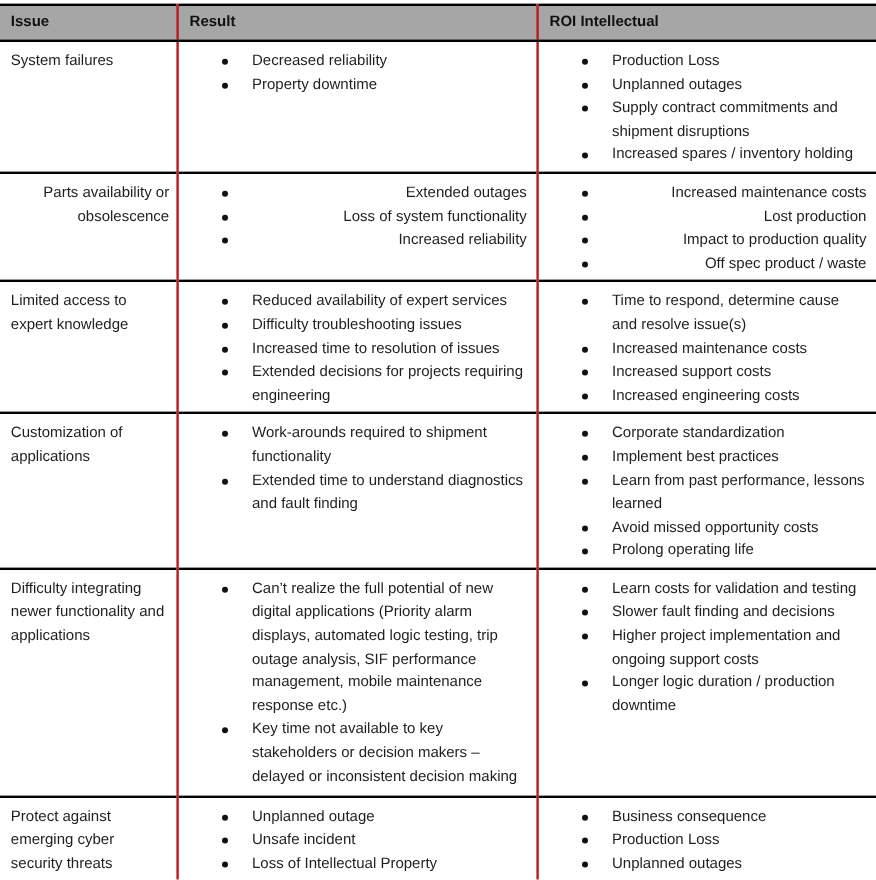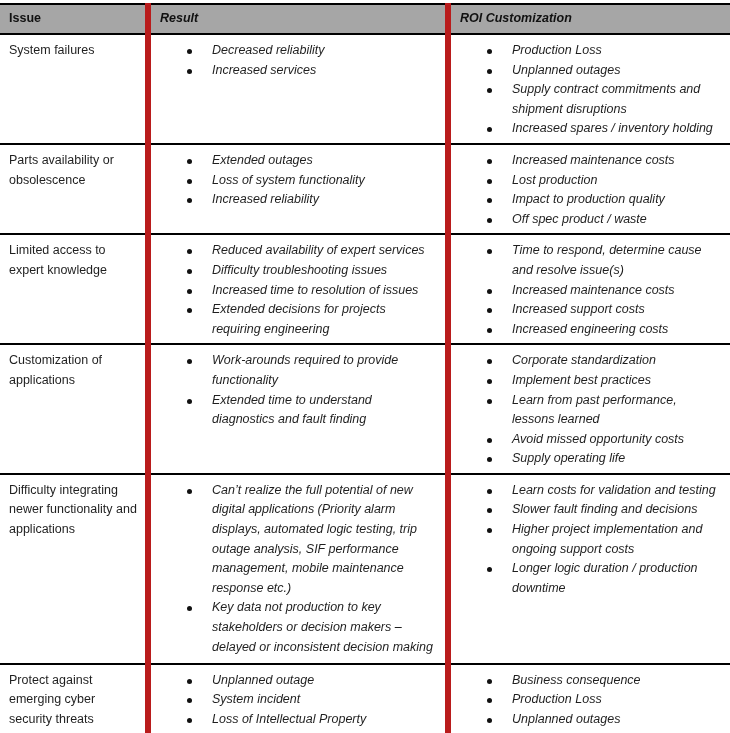--- a/index.html
+++ b/index.html
@@ -33,25 +33,25 @@
   thead th {
     background: #a6a6a6;
     color: #111111;
     font-weight: bold;
     font-size: 12.5px;
     text-align: left;
     vertical-align: middle;
     padding: 0 4px 0 9px;
     border-bottom: 2px solid #000000;
   }
-  th + th, td + td { border-left: 6px solid #b91c1c; font-style: italic; }
+  th + th, td + td { border-left: 2px solid #b91c1c; }
 
   tbody tr { border-bottom: 2px solid #000000; }
   tbody tr:nth-child(1) { height: 105px; }
-  tbody tr:nth-child(2) { height: 82px; }
+  tbody tr:nth-child(2) { height: 82px; text-align: right; }
   tbody tr:nth-child(3) { height: 96px; }
   tbody tr:nth-child(4) { height: 116px; }
   tbody tr:nth-child(5) { height: 190px; }
   tbody tr:nth-child(6) { height: 85px; }
 
   td { vertical-align: top; }
 
   td.issue-cell {
     padding: 6px 6px 4px 9px;
   }
@@ -85,35 +85,35 @@
   <table class="roi-table">
     <colgroup>
       <col class="c1">
         <col class="c2">
         <col class="c3">
     </colgroup>
     <thead>
       <tr>
         <th>Issue</th>
         <th>Result</th>
-        <th>ROI Customization</th>
+        <th>ROI Intellectual</th>
       </tr>
     </thead>
     <tbody id="table-body">
         <tr>
           <td class="issue-cell">System failures</td>
           <td class="list-cell">
             <ul class="bullet-list">
               <li>
                 <span class="dot"></span>
                 <span class="li-text">Decreased reliability</span>
               </li>
               <li>
                 <span class="dot"></span>
-                <span class="li-text">Increased services</span>
+                <span class="li-text">Property downtime</span>
               </li>
             </ul>
           </td>
           <td class="list-cell">
             <ul class="bullet-list">
               <li>
                 <span class="dot"></span>
                 <span class="li-text">Production Loss</span>
               </li>
               <li>
@@ -212,21 +212,21 @@
               </li>
             </ul>
           </td>
         </tr>
         <tr>
           <td class="issue-cell">Customization of applications</td>
           <td class="list-cell">
             <ul class="bullet-list">
               <li>
                 <span class="dot"></span>
-                <span class="li-text">Work-arounds required to provide functionality</span>
+                <span class="li-text">Work-arounds required to shipment functionality</span>
               </li>
               <li>
                 <span class="dot"></span>
                 <span class="li-text">Extended time to understand diagnostics and fault finding</span>
               </li>
             </ul>
           </td>
           <td class="list-cell">
             <ul class="bullet-list">
               <li>
@@ -240,36 +240,36 @@
               <li>
                 <span class="dot"></span>
                 <span class="li-text">Learn from past performance, lessons learned</span>
               </li>
               <li>
                 <span class="dot"></span>
                 <span class="li-text">Avoid missed opportunity costs</span>
               </li>
               <li>
                 <span class="dot"></span>
-                <span class="li-text">Supply operating life</span>
+                <span class="li-text">Prolong operating life</span>
               </li>
             </ul>
           </td>
         </tr>
         <tr>
           <td class="issue-cell">Difficulty integrating newer functionality and applications</td>
           <td class="list-cell">
             <ul class="bullet-list">
               <li>
                 <span class="dot"></span>
                 <span class="li-text">Can’t realize the full potential of new digital applications (Priority alarm displays, automated logic testing, trip outage analysis, SIF performance management, mobile maintenance response etc.)</span>
               </li>
               <li>
                 <span class="dot"></span>
-                <span class="li-text">Key data not production to key stakeholders or decision makers – delayed or inconsistent decision making</span>
+                <span class="li-text">Key time not available to key stakeholders or decision makers – delayed or inconsistent decision making</span>
               </li>
             </ul>
           </td>
           <td class="list-cell">
             <ul class="bullet-list">
               <li>
                 <span class="dot"></span>
                 <span class="li-text">Learn costs for validation and testing</span>
               </li>
               <li>
@@ -290,21 +290,21 @@
         <tr>
           <td class="issue-cell">Protect against emerging cyber security threats</td>
           <td class="list-cell">
             <ul class="bullet-list">
               <li>
                 <span class="dot"></span>
                 <span class="li-text">Unplanned outage</span>
               </li>
               <li>
                 <span class="dot"></span>
-                <span class="li-text">System incident</span>
+                <span class="li-text">Unsafe incident</span>
               </li>
               <li>
                 <span class="dot"></span>
                 <span class="li-text">Loss of Intellectual Property</span>
               </li>
             </ul>
           </td>
           <td class="list-cell">
             <ul class="bullet-list">
               <li>

